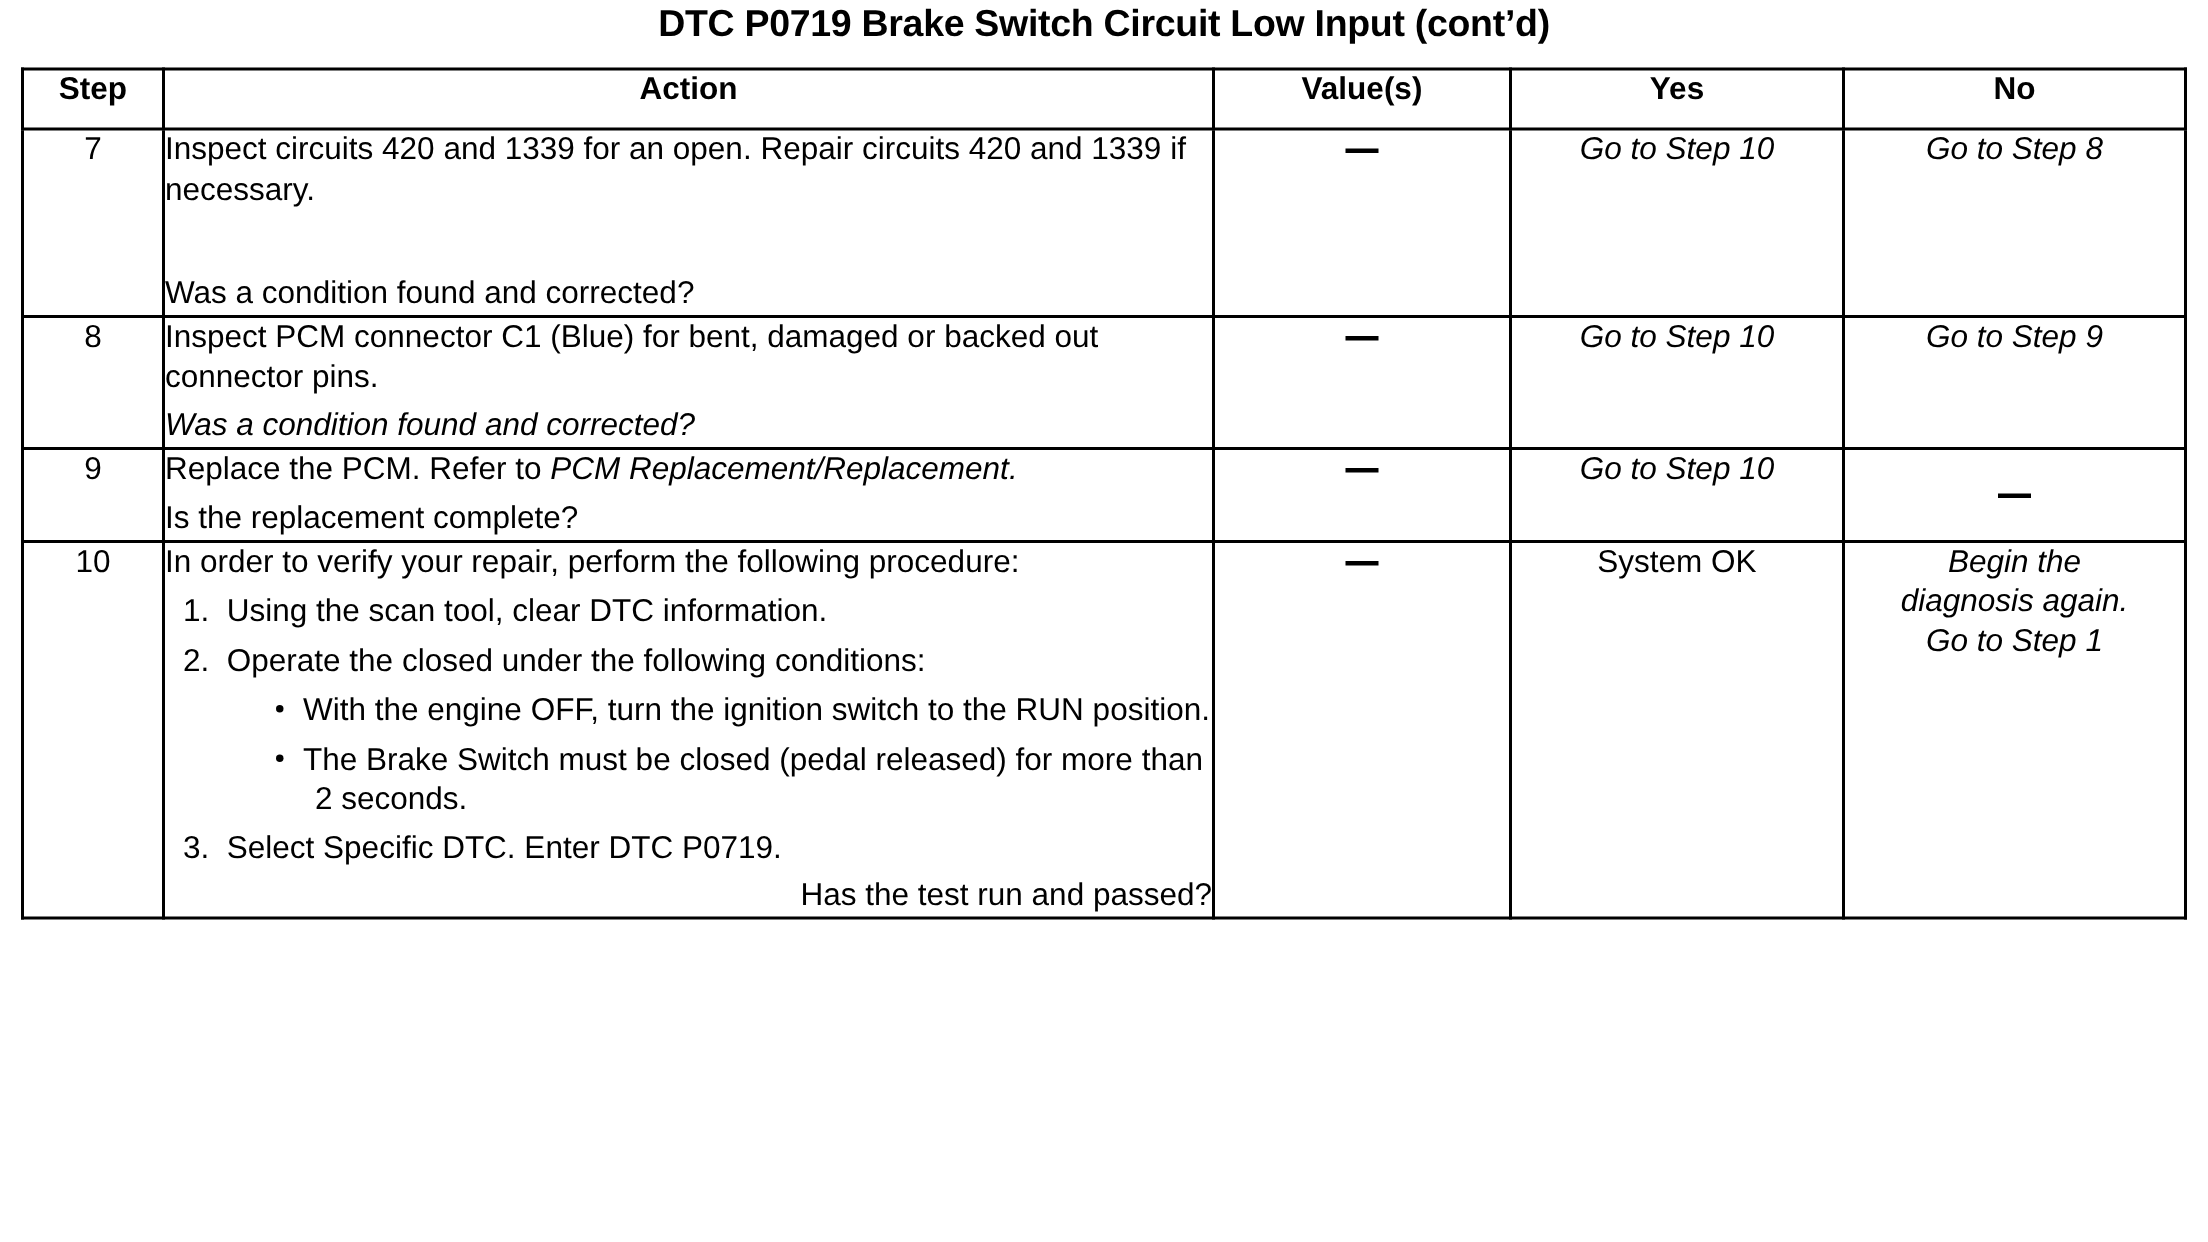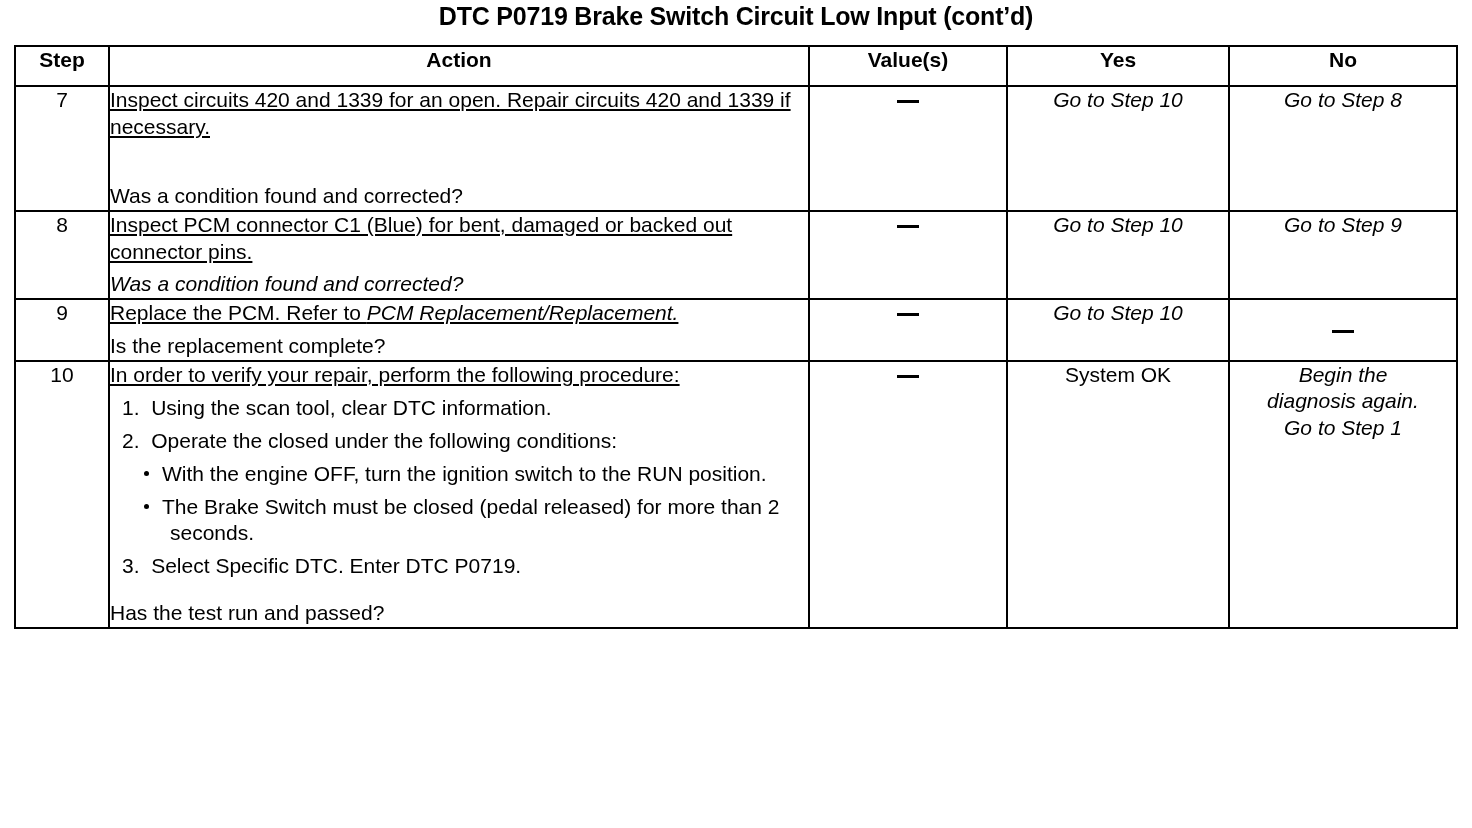--- a/index.html
+++ b/index.html
@@ -84,44 +84,44 @@
     padding-bottom: 0;
   }
   .ital { font-style: italic; }
   .dash {
     display: inline-block;
     width: 22px;
     height: 3px;
     background: #000;
     vertical-align: middle;
   }
-  .act-line { margin: 0 4px 2px 0; text-decoration: underline; }
+  .act-line { margin: 0 4px 2px 0; }
   .act-gap { height: 34px; }
   .num-item {
     margin: 6px 0 0 0;
     padding-left: 42px;
     text-indent: -30px;
   }
   .bullet-item {
     margin: 6px 0 0 0;
-    padding-left: 60px;
+    padding-left: 100px;
     text-indent: -26px;
   }
   .bullet-dot {
     display: inline-block;
     width: 5px;
     height: 5px;
     background: #000;
     border-radius: 50%;
     vertical-align: middle;
     margin-right: 13px;
     margin-bottom: 3px;
   }
   .q-line { margin: 6px 0 0 0; }
-  .q-line.tight { margin-top: 20px; }
+  .q-line.tight { margin-top: 4px; text-align: right; }
   .yn-multi { line-height: 1.26; }
 </style>
 </head>
 <body>
 
 <div class="page">
 
   <div class="doc-title">DTC P0719 Brake Switch Circuit Low Input (cont’d)</div>
 
   <table class="dtc-table">

